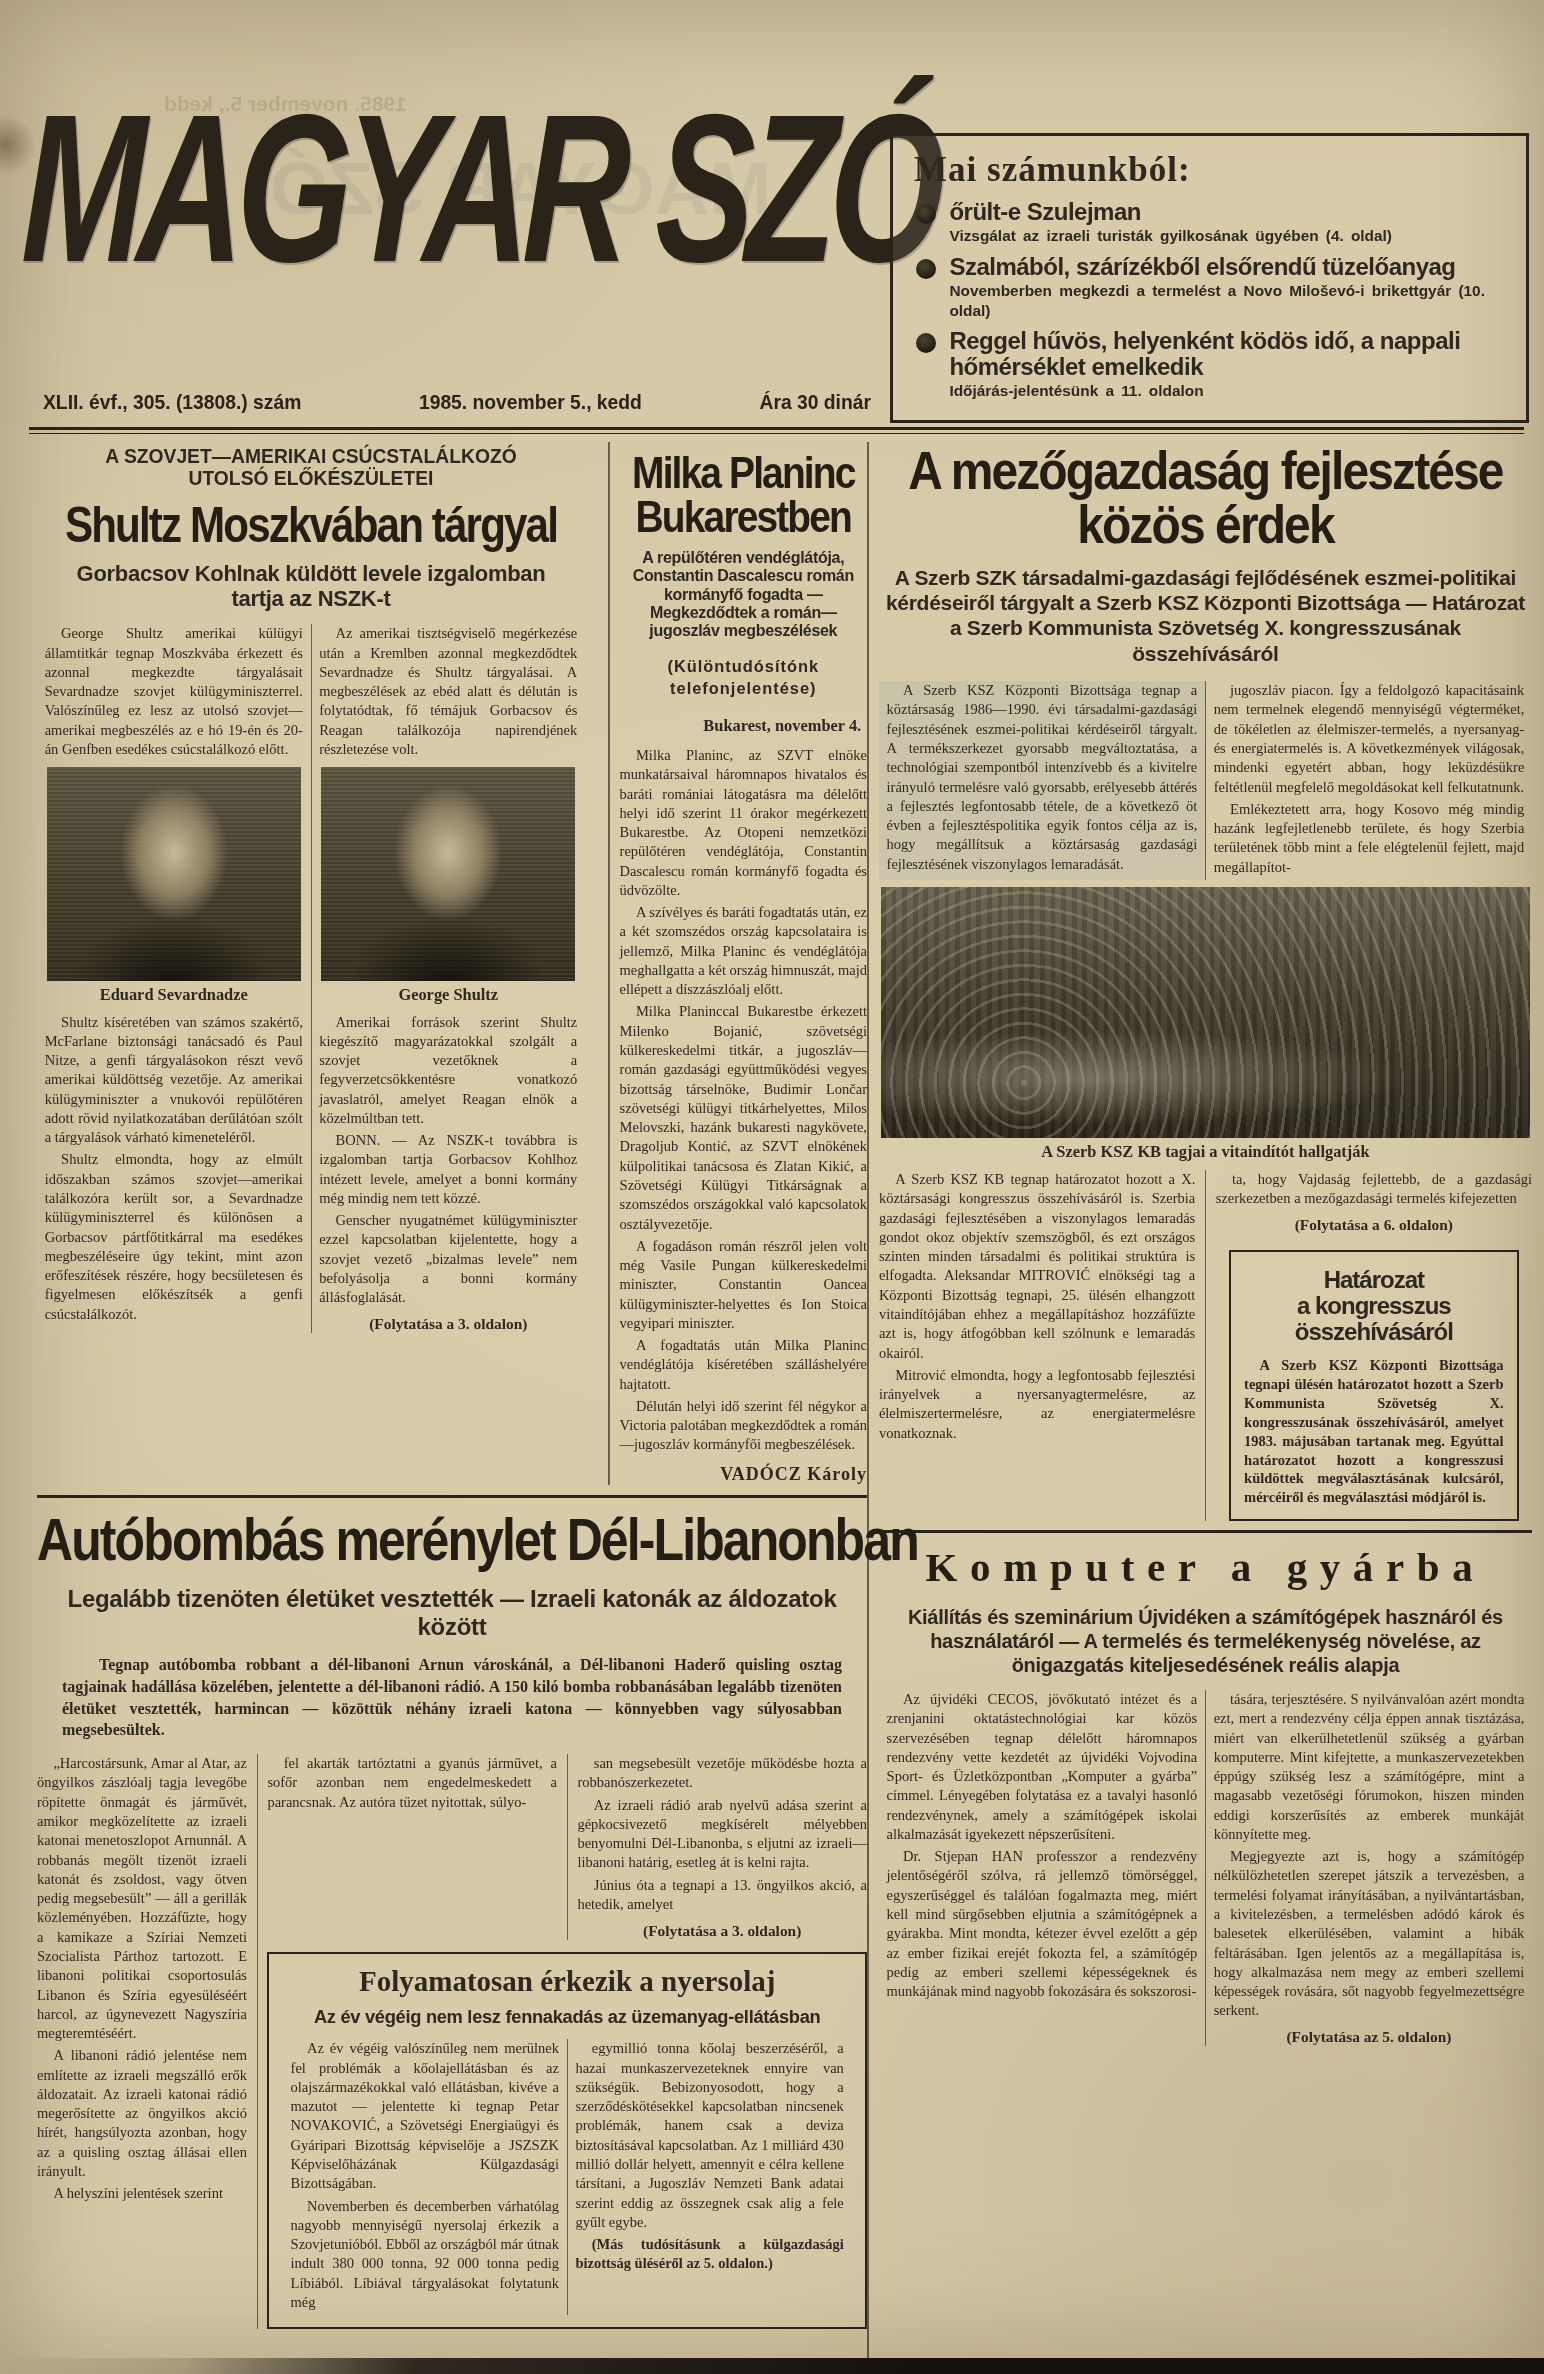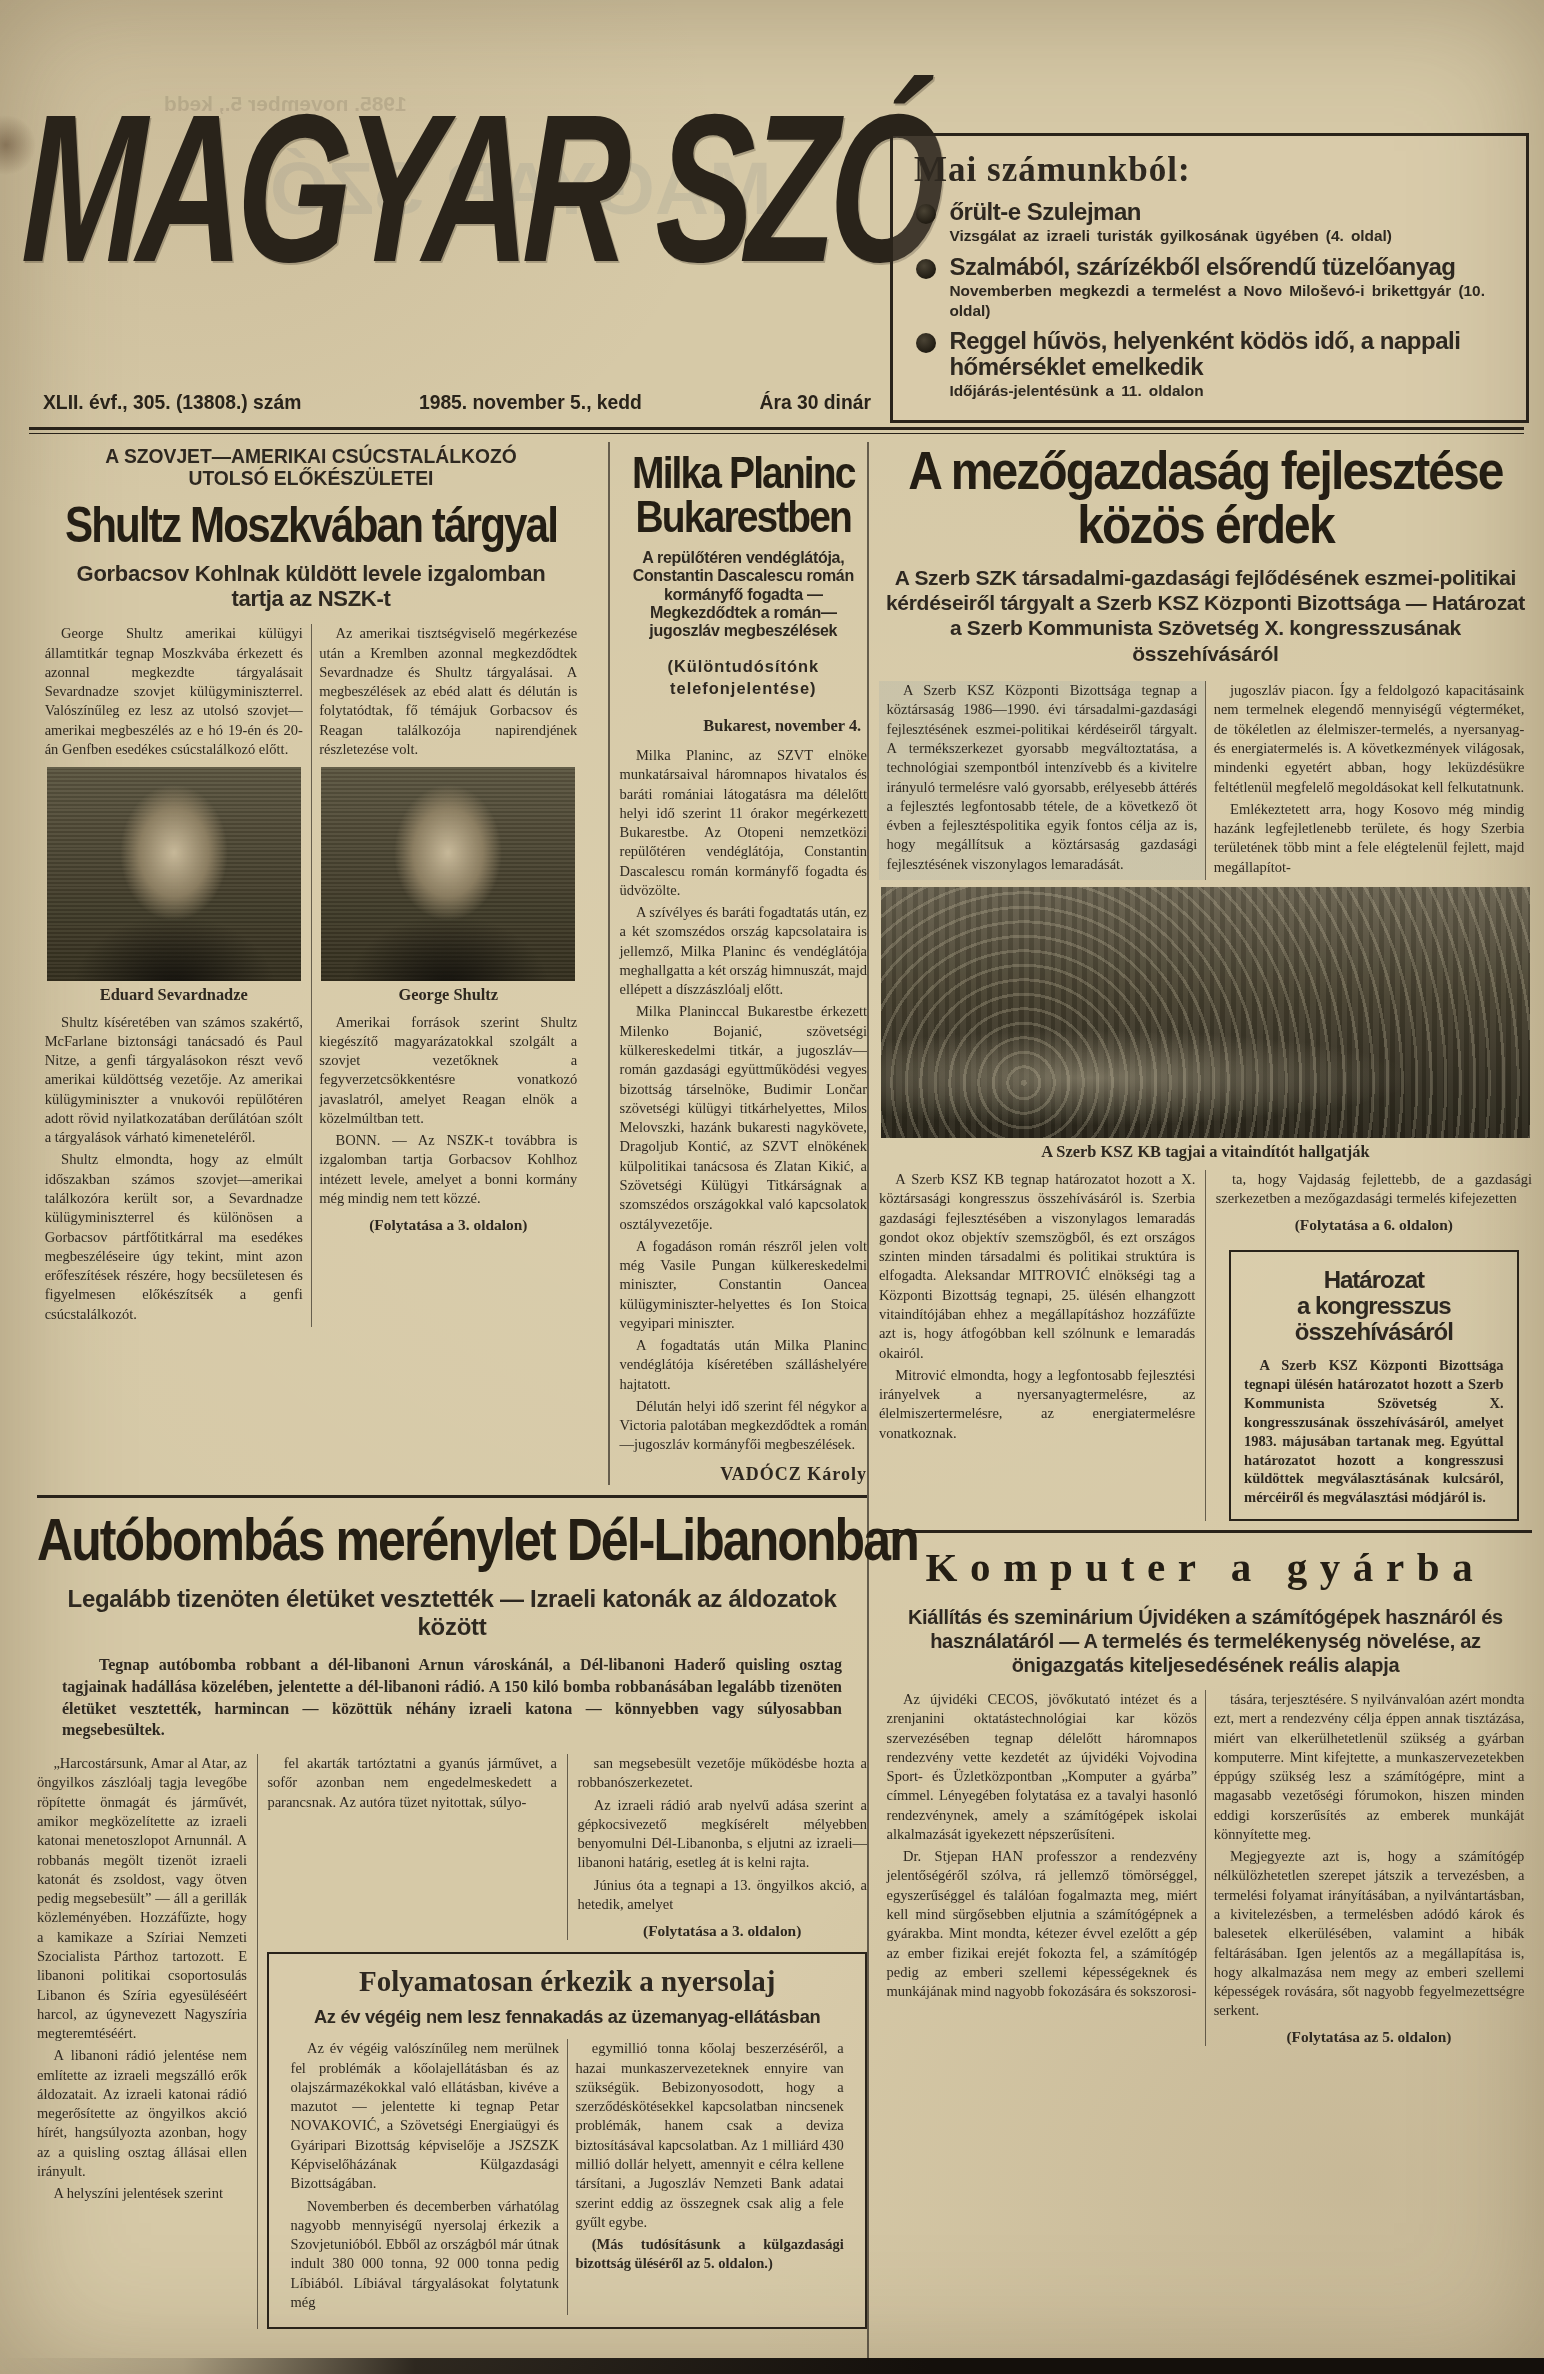--- a/index.html
+++ b/index.html
@@ -181,20 +181,21 @@
               <div class="caption">Eduard Sevardnadze</div>
               <p class="b">Shultz kíséretében van számos szakértő, McFarlane biztonsági tanácsadó és Paul Nitze, a genfi tárgyalásokon részt vevő amerikai küldöttség vezetője. Az amerikai külügyminiszter a vnukovói repülőtéren adott rövid nyilatkozatában derűlátóan szólt a tárgyalások várható kimeneteléről.</p>
               <p class="b">Shultz elmondta, hogy az elmúlt időszakban számos szovjet—amerikai találkozóra került sor, a Sevardnadze külügyminiszterrel és különösen a Gorbacsov pártfőtitkárral ma esedékes megbeszéléseire úgy tekint, mint azon erőfeszítések részére, hogy becsületesen és figyelmesen előkészítsék a genfi csúcstalálkozót.</p>
             </div>
             <div class="c">
               <p class="b">Az amerikai tisztségviselő megérkezése után a Kremlben azonnal megkezdődtek Sevardnadze és Shultz tárgyalásai. A megbeszélések az ebéd alatt és délután is folytatódtak, fő témájuk Gorbacsov és Reagan találkozója napirendjének részletezése volt.</p>
               <div class="photo-sm"></div>
               <div class="caption">George Shultz</div>
               <p class="b">Amerikai források szerint Shultz kiegészítő magyarázatokkal szolgált a szovjet vezetőknek a fegyverzetcsökkentésre vonatkozó javaslatról, amelyet Reagan elnök a közelmúltban tett.</p>
               <p class="b">BONN. — Az NSZK-t továbbra is izgalomban tartja Gorbacsov Kohlhoz intézett levele, amelyet a bonni kormány még mindig nem tett közzé.</p>
+              <p class="b">Genscher nyugatnémet külügyminiszter ezzel kapcsolatban kijelentette, hogy a szovjet vezető „bizalmas levele” nem befolyásolja a bonni kormány állásfoglalását.</p>
               <div class="cont">(Folytatása a 3. oldalon)</div>
             </div>
           </div>
         </div>
 
         <div class="vrule"></div>
 
         <div class="planinc">
           <div class="hl planinc-hl">Milka Planinc Bukarestben</div>
           <div class="subhead planinc-sub">A repülőtéren vendéglátója, Constantin Dascalescu román kormányfő fogadta — Megkezdődtek a román—jugoszláv megbeszélések</div>

